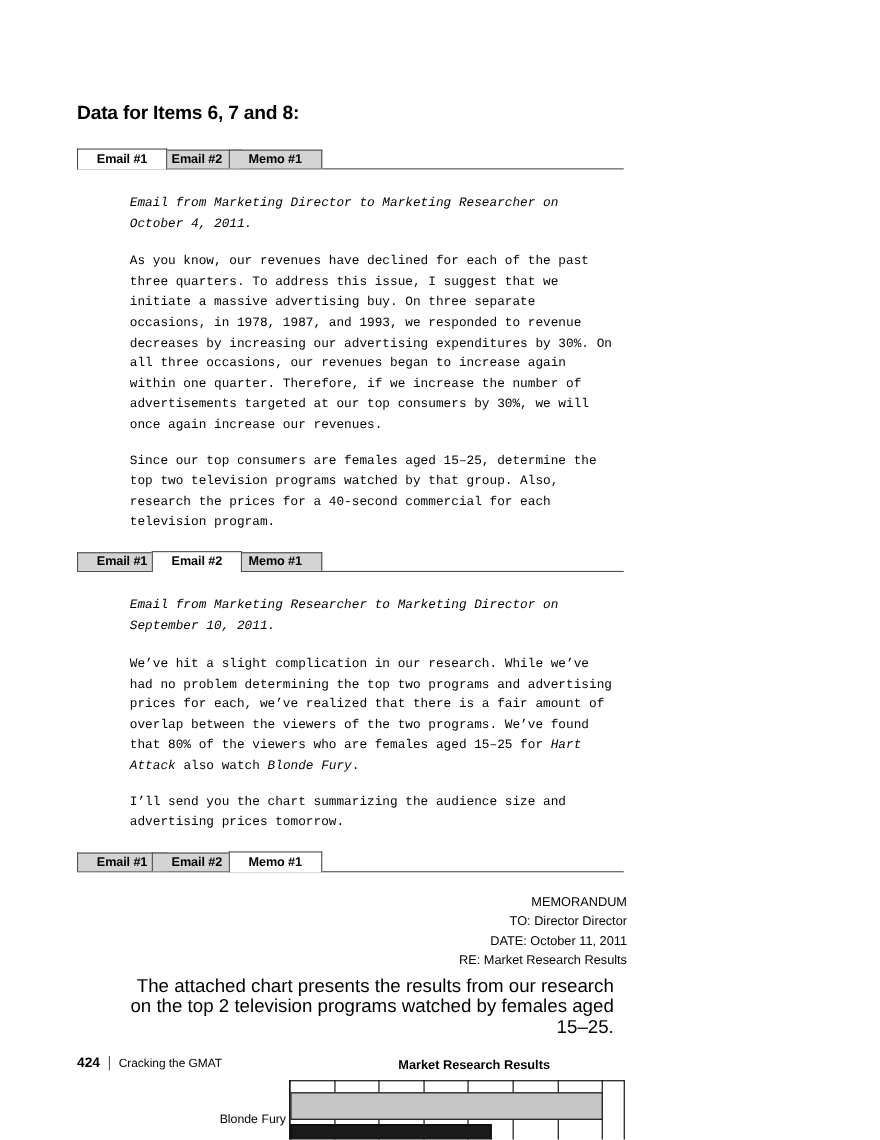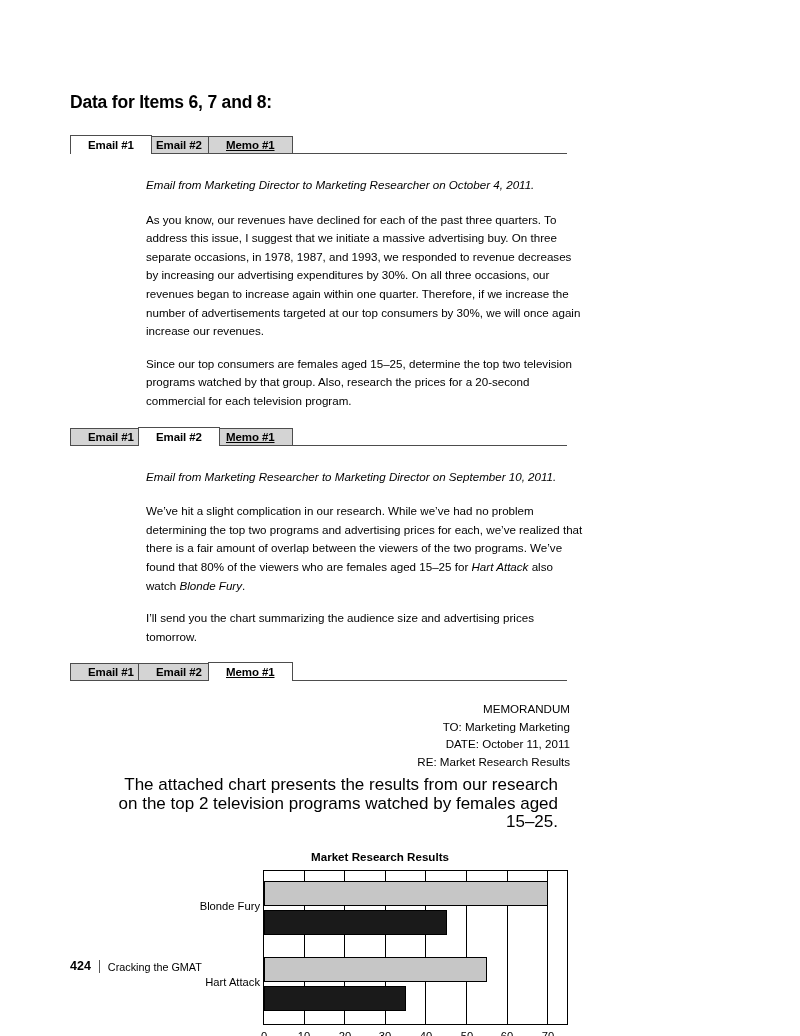--- a/index.html
+++ b/index.html
@@ -67,29 +67,30 @@
   }
   .tab.active {
     background: #ffffff;
     bottom: 0;
     height: 19px;
     line-height: 18px;
     z-index: 3;
   }
   .tab-0 { left: 0; }
   .tab-1 { left: 68px; }
-  .tab-2 { left: 138px; text-decoration: underline; }
+  .tab-2 { left: 138px; }
 
   
   .section {
     margin-bottom: 16px;
   }
   .indent {
-    margin-left: 76px;
+    margin-left: 48px;
     width: 440px;
+    font-family: Liberation Mono, monospace;
   }
   p.para {
     font-size: 11.6px;
     line-height: 18.6px;
     margin: 0 0 14px 0;
     text-align: left;
   }
   p.italic-line {
     font-style: italic;
     font-size: 11.6px;
@@ -119,21 +120,21 @@
     margin-top: 18px;
     position: relative;
     width: 500px;
     height: 235px;
   }
   .chart-title {
     position: absolute;
     left: 190px;
     top: 0;
     width: 240px;
-    text-align: center;
+    text-align: right;
     font-size: 11.6px;
     font-weight: bold;
   }
   .plot {
     position: absolute;
     left: 193px;
     top: 20px;
     width: 305px;
     height: 155px;
   }
@@ -220,21 +221,21 @@
     <div class="tabs">
       <div class="baseline"></div>
       <div class="tab tab-0 active">Email #1</div>
       <div class="tab tab-1">Email #2</div>
       <div class="tab tab-2">Memo #1</div>
     </div>
 
     <div class="section indent pad-top-2">
       <p class="italic-line">Email from Marketing Director to Marketing Researcher on October 4, 2011.</p>
       <p class="para">As you know, our revenues have declined for each of the past three quarters. To address this issue, I suggest that we initiate a massive advertising buy. On three separate occasions, in 1978, 1987, and 1993, we responded to revenue decreases by increasing our advertising expenditures by 30%. On all three occasions, our revenues began to increase again within one quarter. Therefore, if we increase the number of advertisements targeted at our top consumers by 30%, we will once again increase our revenues.</p>
-      <p class="para">Since our top consumers are females aged 15–25, determine the top two television programs watched by that group. Also, research the prices for a 20-second commercial for each television program.</p>
+      <p class="para">Since our top consumers are females aged 15–25, determine the top two television programs watched by that group. Also, research the prices for a 40-second commercial for each television program.</p>
     </div>
 
     <div class="tabs">
       <div class="baseline"></div>
       <div class="tab tab-0">Email #1</div>
       <div class="tab tab-1 active">Email #2</div>
       <div class="tab tab-2">Memo #1</div>
     </div>
 
     <div class="section indent pad-top-2">
@@ -245,21 +246,21 @@
 
     <div class="tabs">
       <div class="baseline"></div>
       <div class="tab tab-0">Email #1</div>
       <div class="tab tab-1">Email #2</div>
       <div class="tab tab-2 active">Memo #1</div>
     </div>
 
     <div class="section pad-top-1">
       <p class="memo-head">MEMORANDUM</p>
-      <p class="memo-head">TO: Marketing Marketing</p>
+      <p class="memo-head">TO: Director Director</p>
       <p class="memo-head">DATE: October 11, 2011</p>
       <p class="memo-head">RE: Market Research Results</p>
       <p class="memo-body">The attached chart presents the results from our research on the top 2 television programs watched by females aged 15–25.</p>
     </div>
 
     <div class="chart-wrap">
       <div class="chart-title">Market Research Results</div>
 
       <div class="plot">
         <div class="frame-top"></div>

